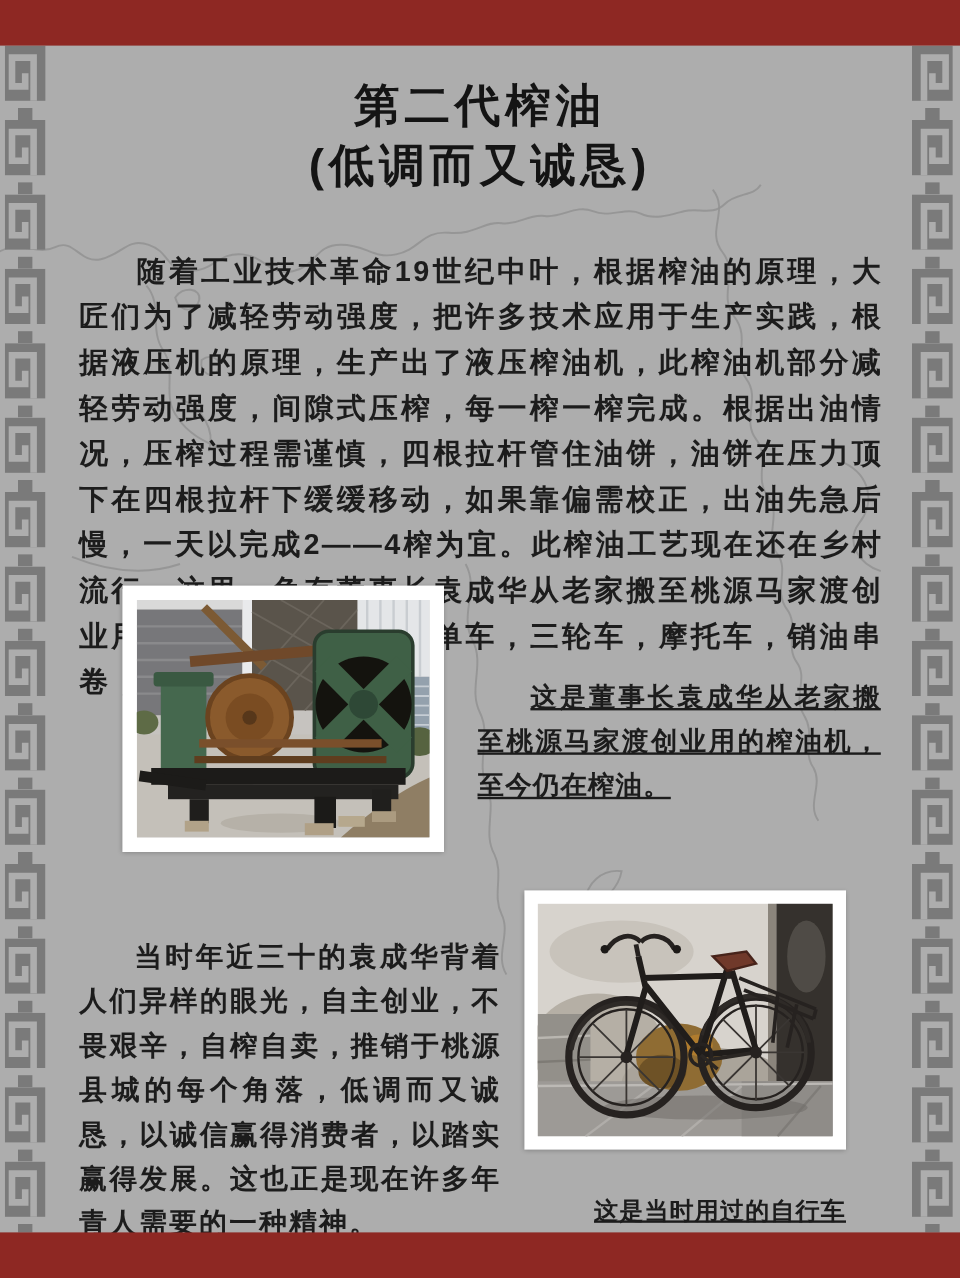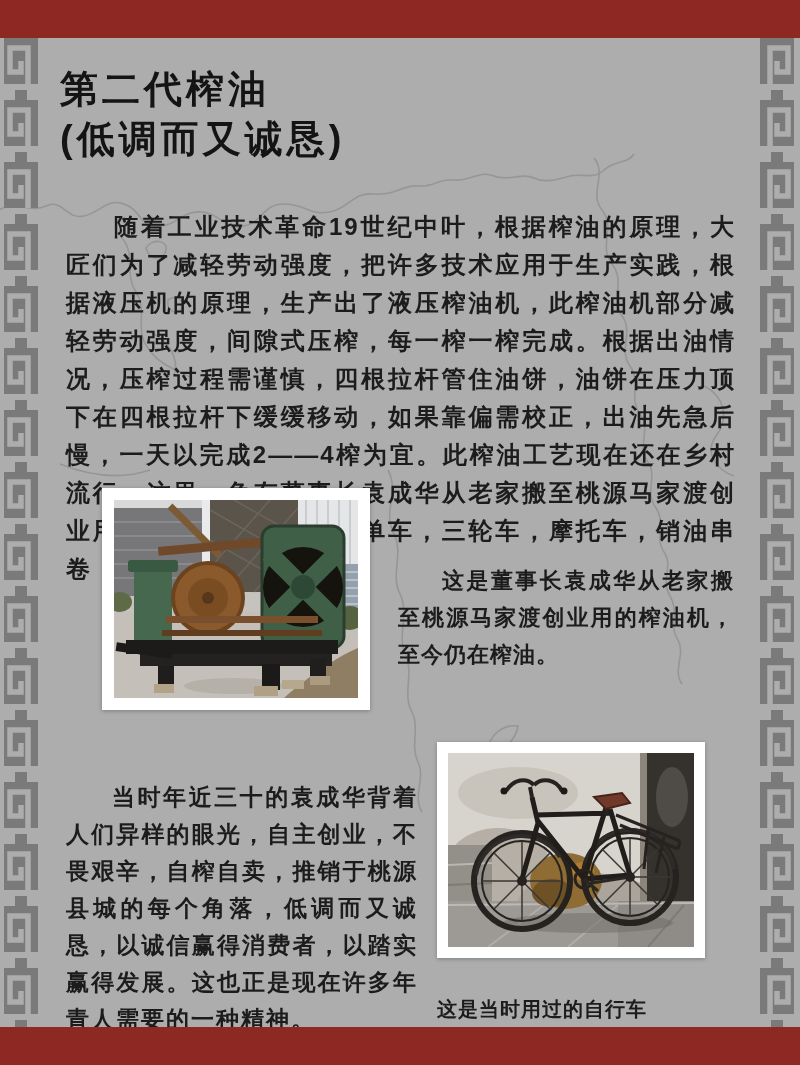--- a/index.html
+++ b/index.html
@@ -29,46 +29,46 @@
   .meander.right{left:760px;}
   .meander svg{display:block; flex:0 0 auto;}
   .meander svg rect{fill:var(--meander-dark);}
   .meander svg path{stroke:var(--page-bg); stroke-width:5.5; fill:none;}
   
   .watermark{position:absolute; inset:0; z-index:0; pointer-events:none;}
   .watermark path{stroke:#929292; stroke-width:1.6; fill:none; opacity:.85;}
   
   .title{
     position:absolute; left:60px; width:680px; top:64px; z-index:1;
-    text-align:left; font-weight:bold; font-size:38px; line-height:50px;
+    text-align:center; font-weight:bold; font-size:38px; line-height:50px;
     letter-spacing:4px; color:#141414;
   }
   .para{
     position:absolute; z-index:1; text-align:justify;
     text-indent:2em; color:var(--ink);
   }
   .para.intro{
     left:66px; top:184px; width:670px;
     font-size:24px; line-height:38px; letter-spacing:2px; font-weight:600;
   }
   .para.story{
     left:66px; top:756px; width:352px;
     font-size:23px; line-height:37px; letter-spacing:2px; font-weight:600;
   }
   .caption{
-    position:absolute; z-index:1; color:var(--ink); font-weight:600;
+    position:absolute; z-index:1; color:var(--ink); font-weight:600;text-decoration:underline;
   }
   .caption.press{
     left:398px; top:540px; width:336px;
     font-size:22px; line-height:37px; text-indent:2em; text-align:justify;
     letter-spacing:1px;
   }
   .caption.bicycle{
     left:437px; top:976px; width:268px;
-    font-size:20px; text-align:left; letter-spacing:1px;
+    font-size:20px; text-align:right; letter-spacing:1px;
   }
   
   .photo{
     position:absolute; z-index:1; background:var(--photo-frame);
     box-shadow:0 1px 4px rgba(0,0,0,.28); box-sizing:border-box;
   }
   .photo.press{left:102px; top:488px; width:268px; height:222px; padding:12px;}
   .photo.bike {left:437px; top:742px; width:268px; height:216px; padding:11px;}
   .photo svg{display:block; width:100%; height:100%;}
 </style>

